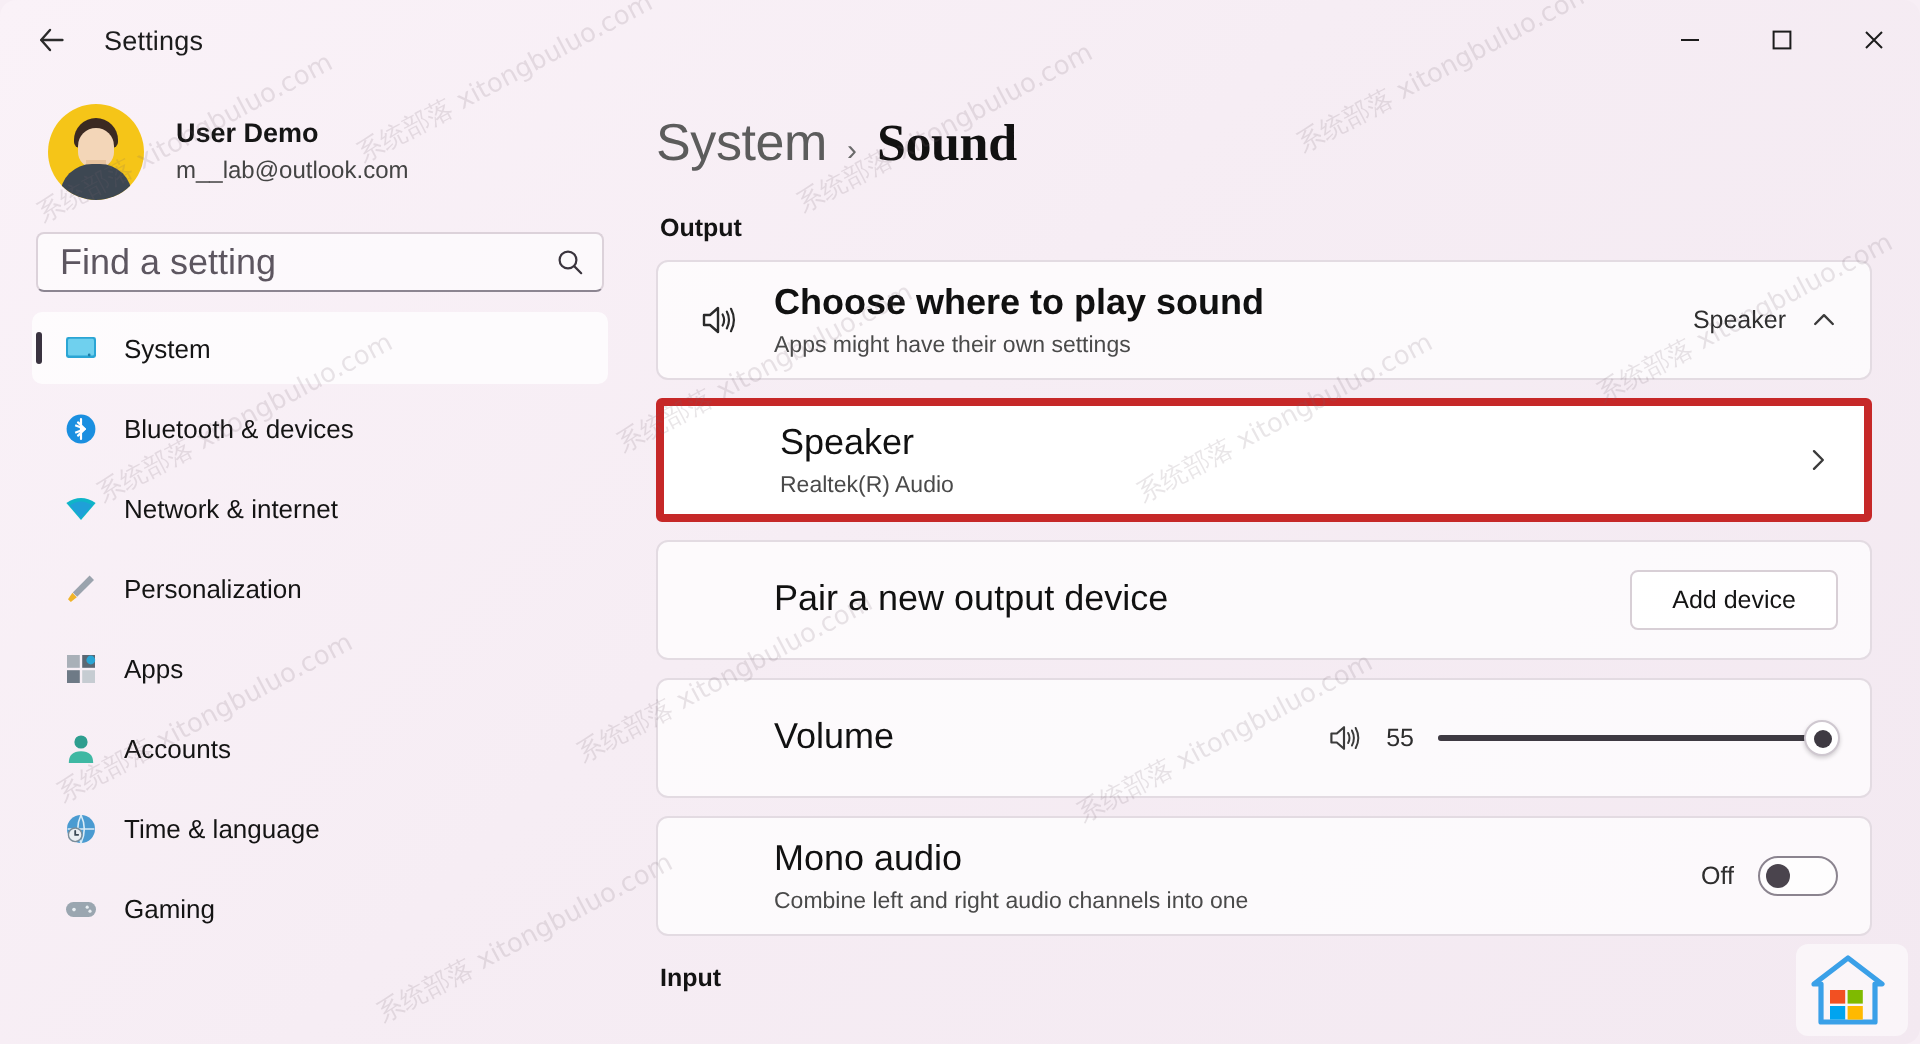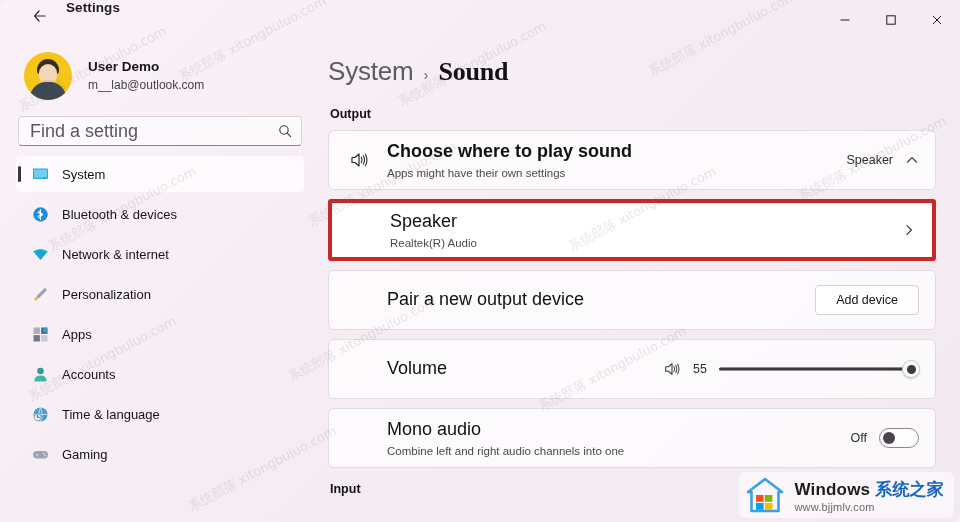--- a/index.html
+++ b/index.html
@@ -12,22 +12,22 @@
   #app {
     position: relative;
     width: 960px; height: 522px;
     background: linear-gradient(135deg,#faf2f8 0%, #f6edf4 45%, #f3e9f1 100%);
     border-radius: 8px;
     overflow: hidden;
   }
 
   
   .titlebar {
-    position: absolute; top: 0; left: 14px; right: 0; height: 40px;
-    display: flex;  font-weight: bold;
+    position: absolute; top: 0; left: 0; right: 0; height: 40px;
+    display: flex; align-items: center;
   }
   .back-btn {
     width: 32px; height: 32px; margin-left: 10px;
     display: flex; align-items: center; justify-content: center;
     border-radius: 5px; color: #2b2b2b;
   }
   .app-title {
     margin-left: 10px; font-size: 13.5px; color: #1c1c1c; letter-spacing: .1px;
   }
   .winctrls { margin-left: auto; display: flex; height: 40px; }
@@ -472,21 +472,15 @@
   <div class="logo-badge">
     <div class="logo-house">
       <svg width="40" height="38" viewBox="0 0 40 38">
         <path d="M20 3 L37 16 L33.5 16 L33.5 35 L6.5 35 L6.5 16 L3 16 Z" fill="none" stroke="#3aa0e8" stroke-width="2.6" stroke-linejoin="round"></path>
         <rect x="11" y="19" width="7.6" height="6.8" fill="#f25022"></rect>
         <rect x="19.8" y="19" width="7.6" height="6.8" fill="#7fba00"></rect>
         <rect x="11" y="27" width="7.6" height="6.8" fill="#00a4ef"></rect>
         <rect x="19.8" y="27" width="7.6" height="6.8" fill="#ffb900"></rect>
       </svg>
     </div>
-    <div>
-      <div class="logo-text-main">
-        <span>Windows </span><span class="logo-text-cn">系统之家</span>
-      </div>
-      <div class="logo-text-url">www.bjjmlv.com</div>
-    </div>
   </div>
 
 </div>
 
 </body></html>

